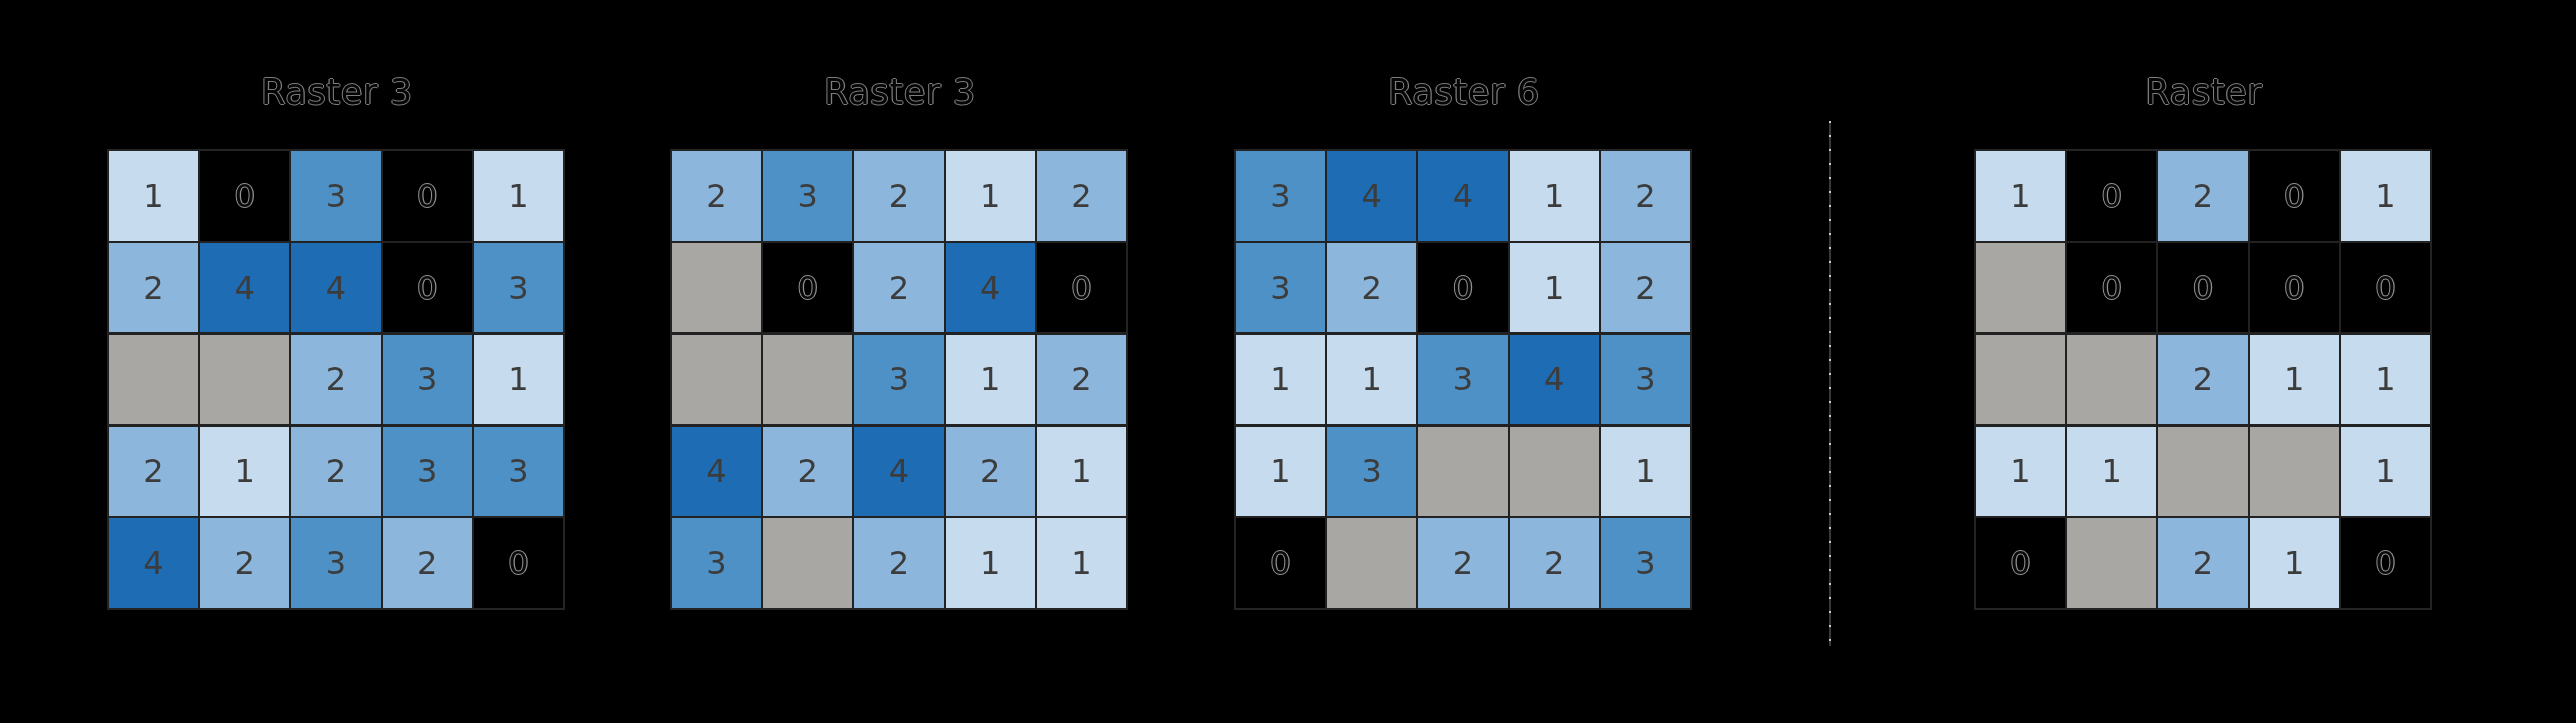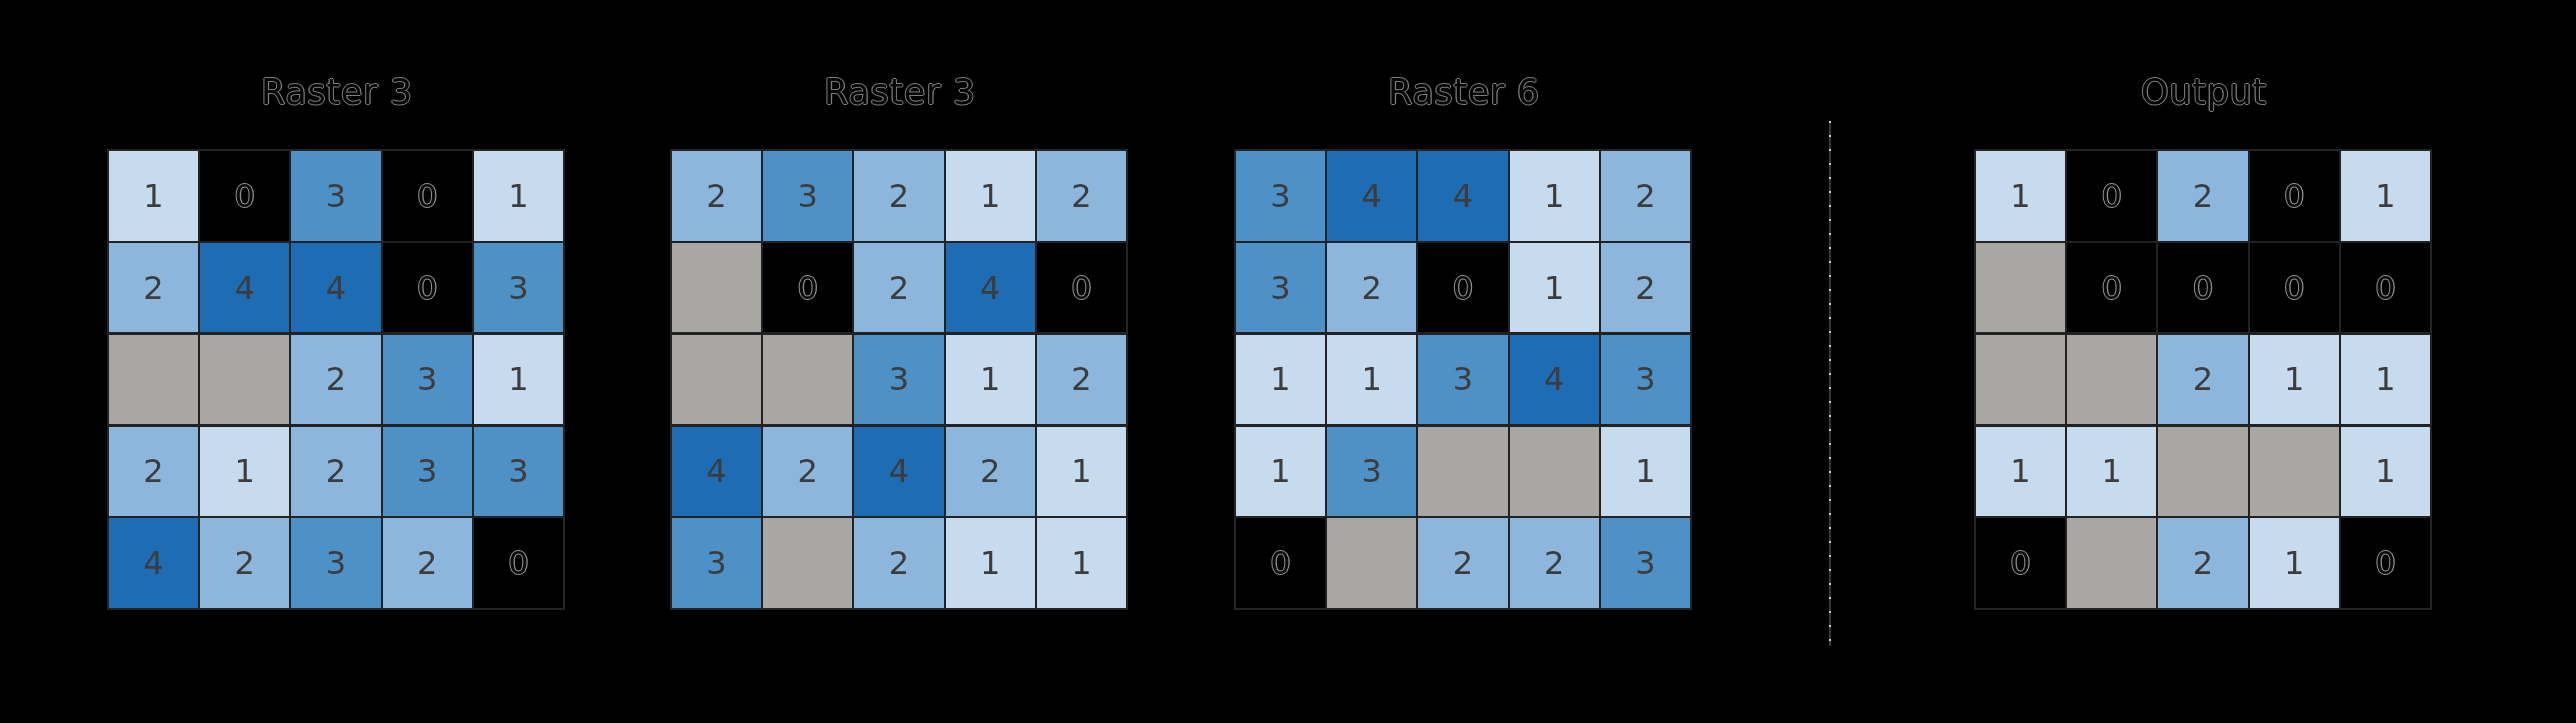--- a/index.html
+++ b/index.html
@@ -174,21 +174,21 @@
         <div class="cell" style="background: rgb(168, 167, 164);"></div>
         <div class="cell" style="background: rgb(141, 182, 220);">2</div>
         <div class="cell" style="background: rgb(141, 182, 220);">2</div>
         <div class="cell" style="background: rgb(78, 145, 198);">3</div>
       </div>
   </div>
 
   <div class="separator"></div>
 
   <div class="panel" style="left:1974px">
-    <span class="panel-title">Output</span>
+    <span class="panel-title">Raster</span>
     <div class="grid">
         <div class="cell" style="background: rgb(198, 219, 238);">1</div>
         <div class="cell v0" style="background: rgb(0, 0, 0);">0</div>
         <div class="cell" style="background: rgb(141, 182, 220);">2</div>
         <div class="cell v0" style="background: rgb(0, 0, 0);">0</div>
         <div class="cell" style="background: rgb(198, 219, 238);">1</div>
         <div class="cell" style="background: rgb(168, 167, 164);"></div>
         <div class="cell v0" style="background: rgb(0, 0, 0);">0</div>
         <div class="cell v0" style="background: rgb(0, 0, 0);">0</div>
         <div class="cell v0" style="background: rgb(0, 0, 0);">0</div>

